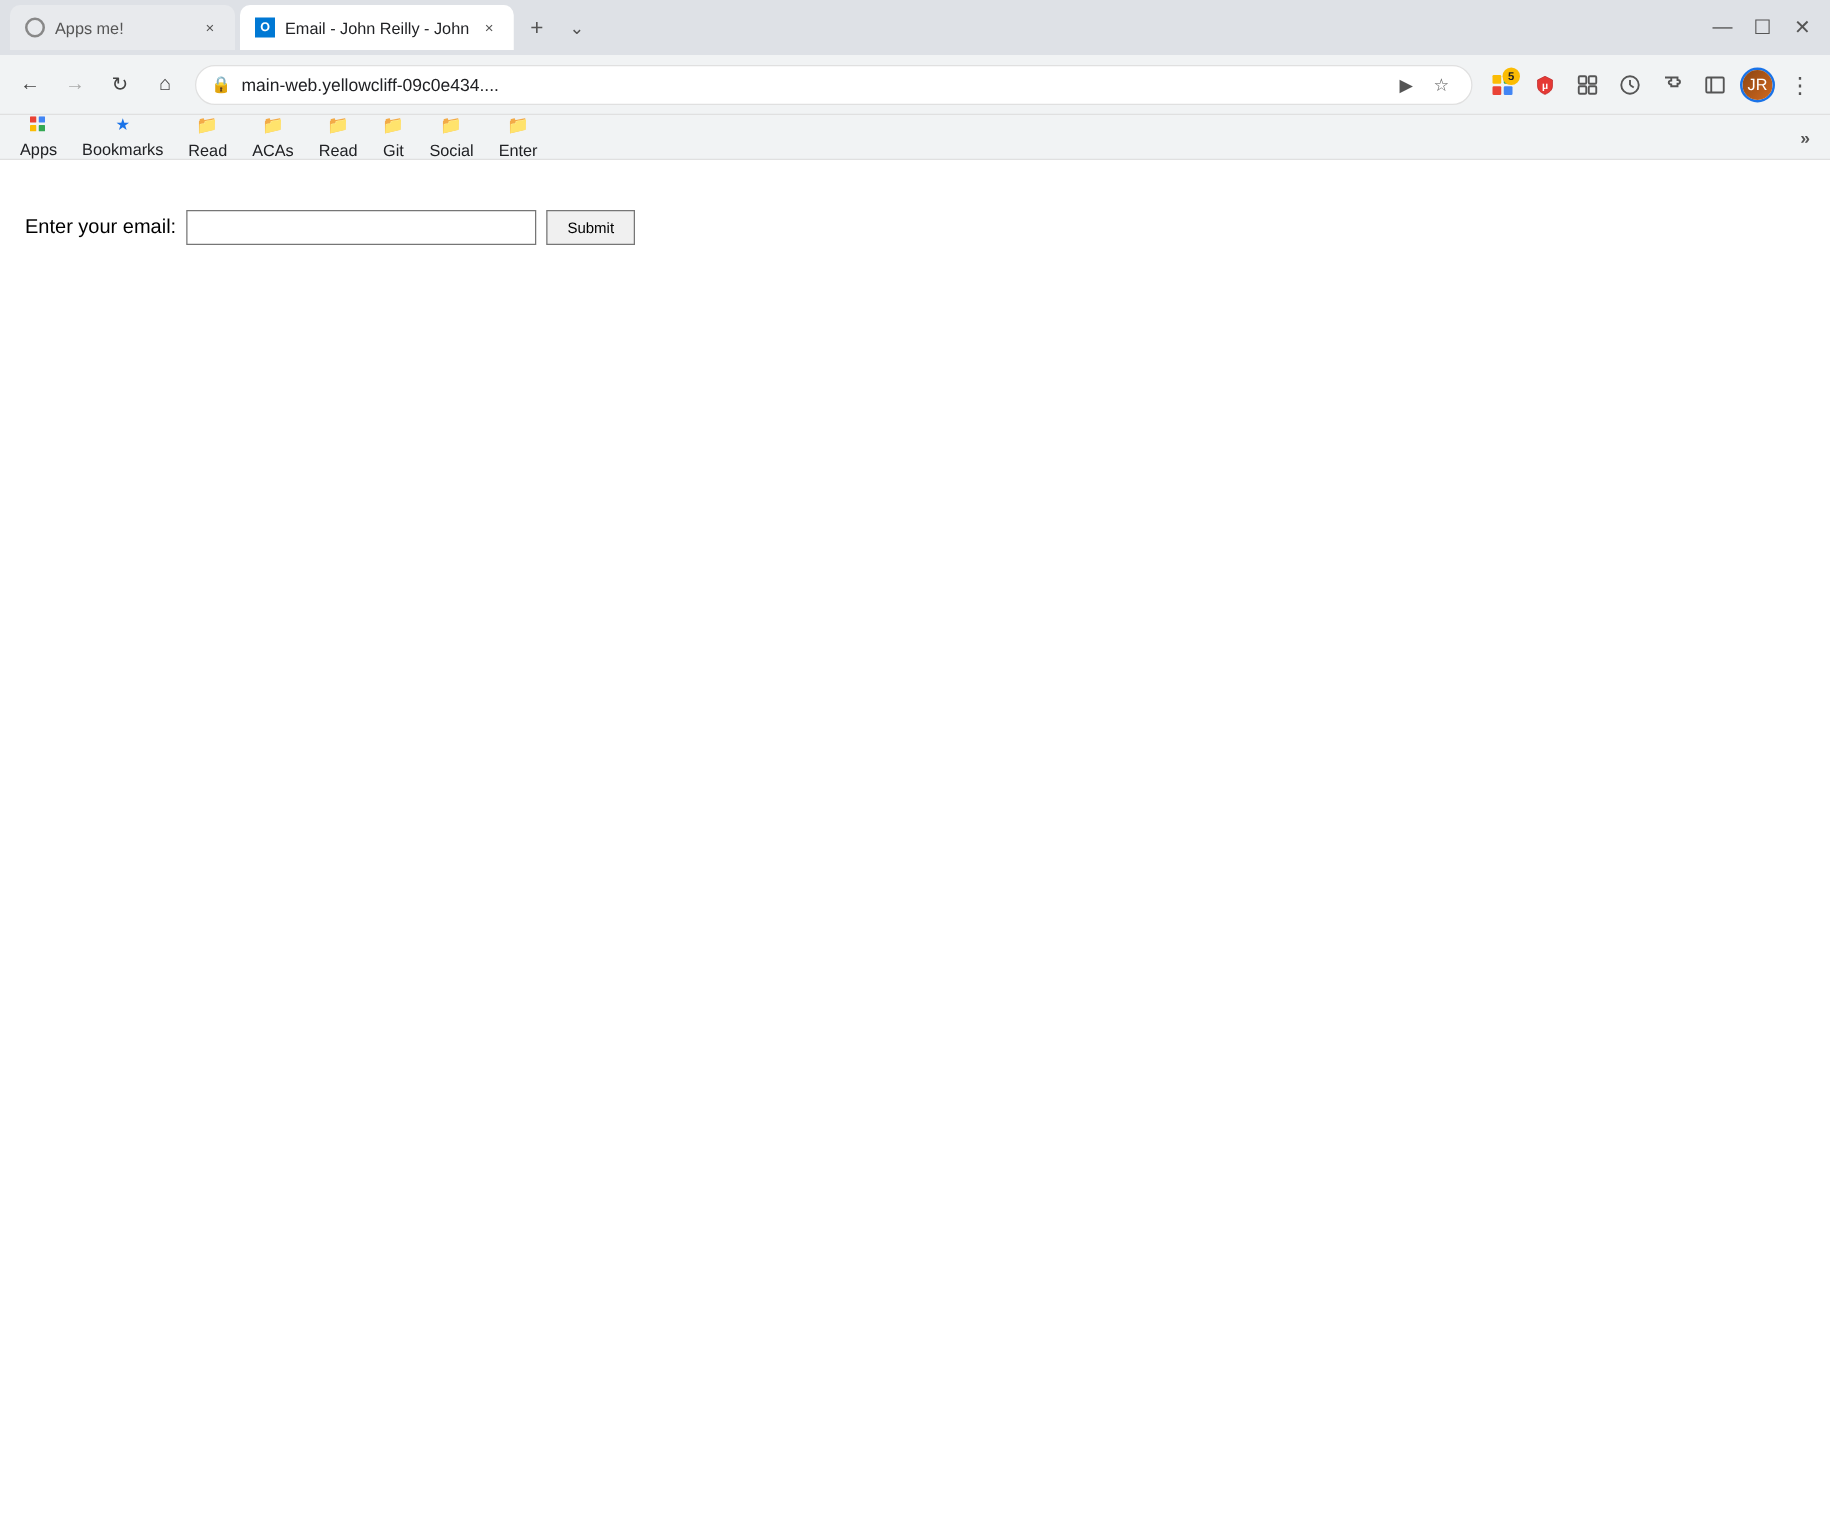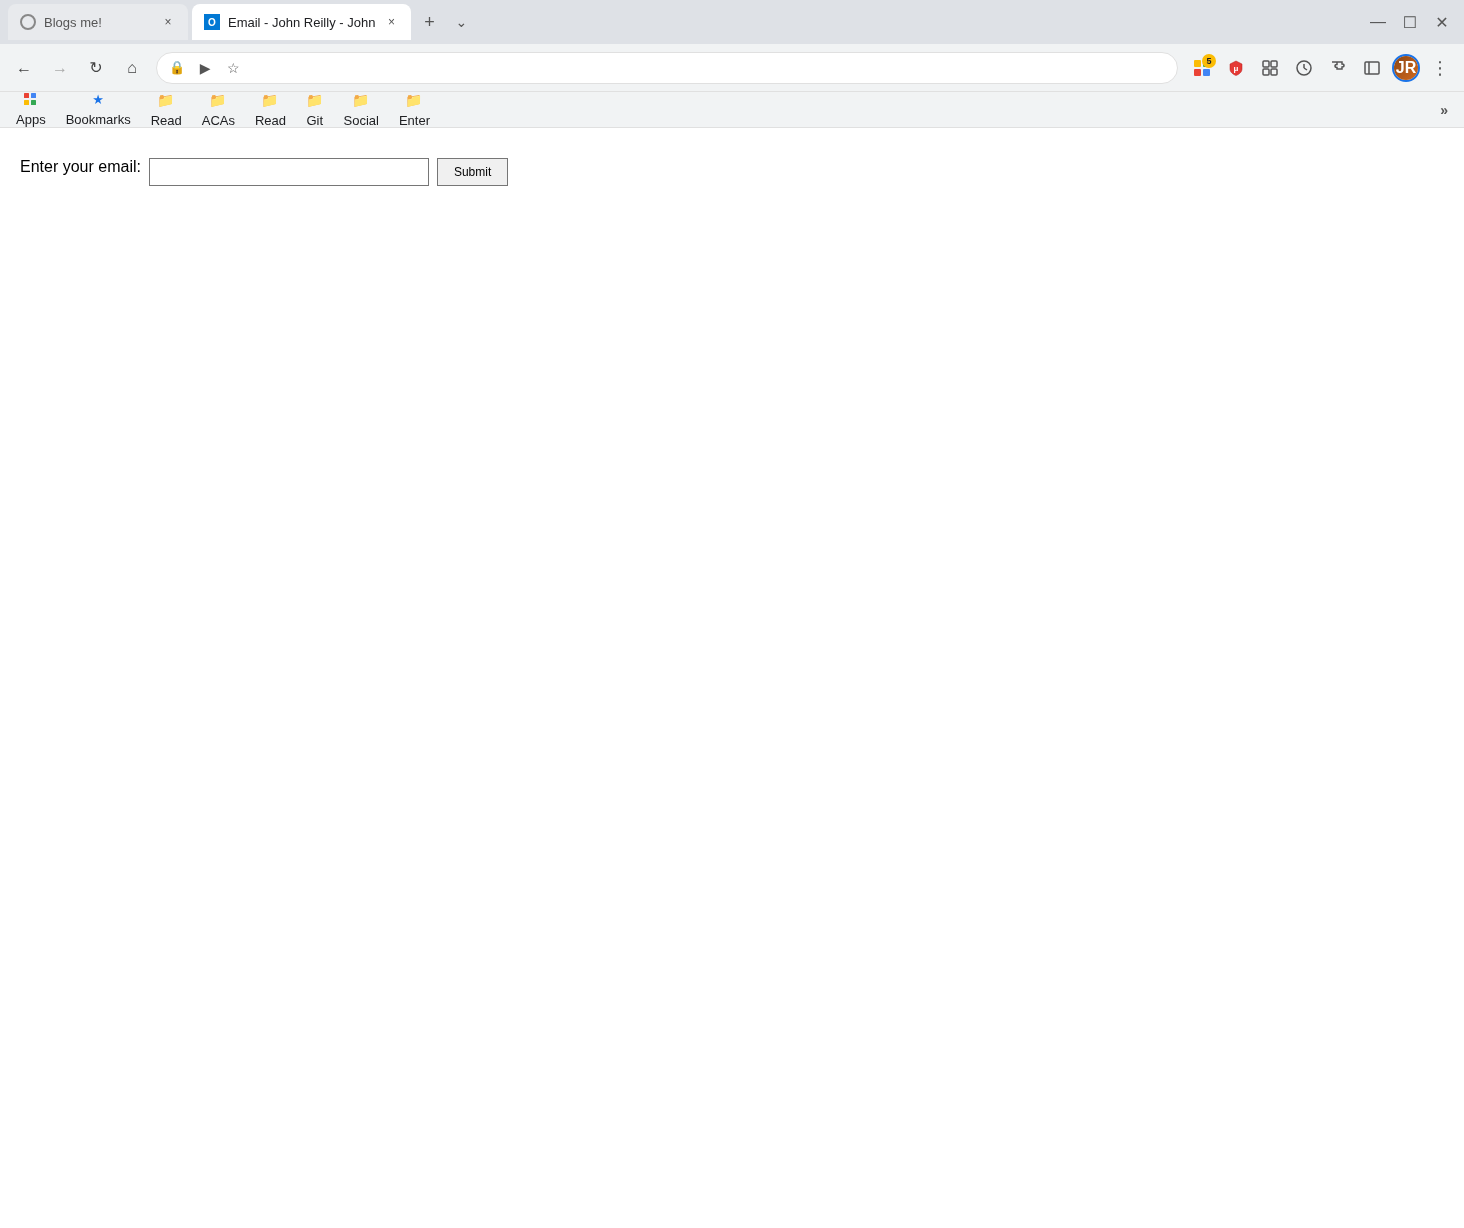--- a/index.html
+++ b/index.html
@@ -239,22 +239,22 @@
     }
 
     .profile-avatar {
       width: 100%;
       height: 100%;
       background: linear-gradient(135deg, #8b4513, #d2691e);
       display: flex;
       align-items: center;
       justify-content: center;
       color: white;
-      font-size: 16px;
-      font-weight: bold;
+      font-size: 13px;
+      font-weight: normal;
     }
 
     .menu-btn {
       width: 32px;
       height: 32px;
       display: flex;
       align-items: center;
       justify-content: center;
       cursor: pointer;
       border-radius: 50%;
@@ -314,22 +314,23 @@
 
     .page-heading {
       font-size: 36px;
       font-weight: bold;
       color: #000;
       margin-bottom: 30px;
     }
 
     .email-form {
       display: flex;
-      align-items: flex-start;
+      align-items: center;
       gap: 8px;
+      margin-top: 10px;
     }
 
     .email-label {
       font-size: 16px;
       color: #000;
     }
 
     .email-input {
       border: 1px solid #767676;
       padding: 4px 6px;
@@ -374,21 +375,21 @@
   </style>
 </head>
 <body>
 
 <div class="browser-frame">
 
   <div class="title-bar">
 
     <div class="tab inactive">
       <div class="favicon-globe"></div>
-      <span class="tab-title">Blogs me!</span>
+      <span class="tab-title">Apps me!</span>
       <div class="tab-close">×</div>
     </div>
 
     <div class="tab active">
       <div class="outlook-icon">O</div>
       <span class="tab-title">Email - John Reilly - John</span>
       <div class="tab-close">×</div>
     </div>
 
     <button class="new-tab-btn">+</button>
@@ -403,20 +404,21 @@
   </div>
 
   <div class="nav-bar">
     <button class="nav-btn">←</button>
     <button class="nav-btn disabled">→</button>
     <button class="nav-btn">↻</button>
     <button class="nav-btn">⌂</button>
 
     <div class="address-bar-container">
       <span class="lock-icon">🔒</span>
+      <span class="address-text">main-web.yellowcliff-09c0e434....</span>
       <div class="address-actions">
         <div class="address-icon-btn">▶</div>
         <div class="address-icon-btn">☆</div>
       </div>
     </div>
 
     <div class="toolbar-extensions">
 
       <div class="ext-btn" style="position:relative;">
         <svg width="18" height="18" viewBox="0 0 18 18">

